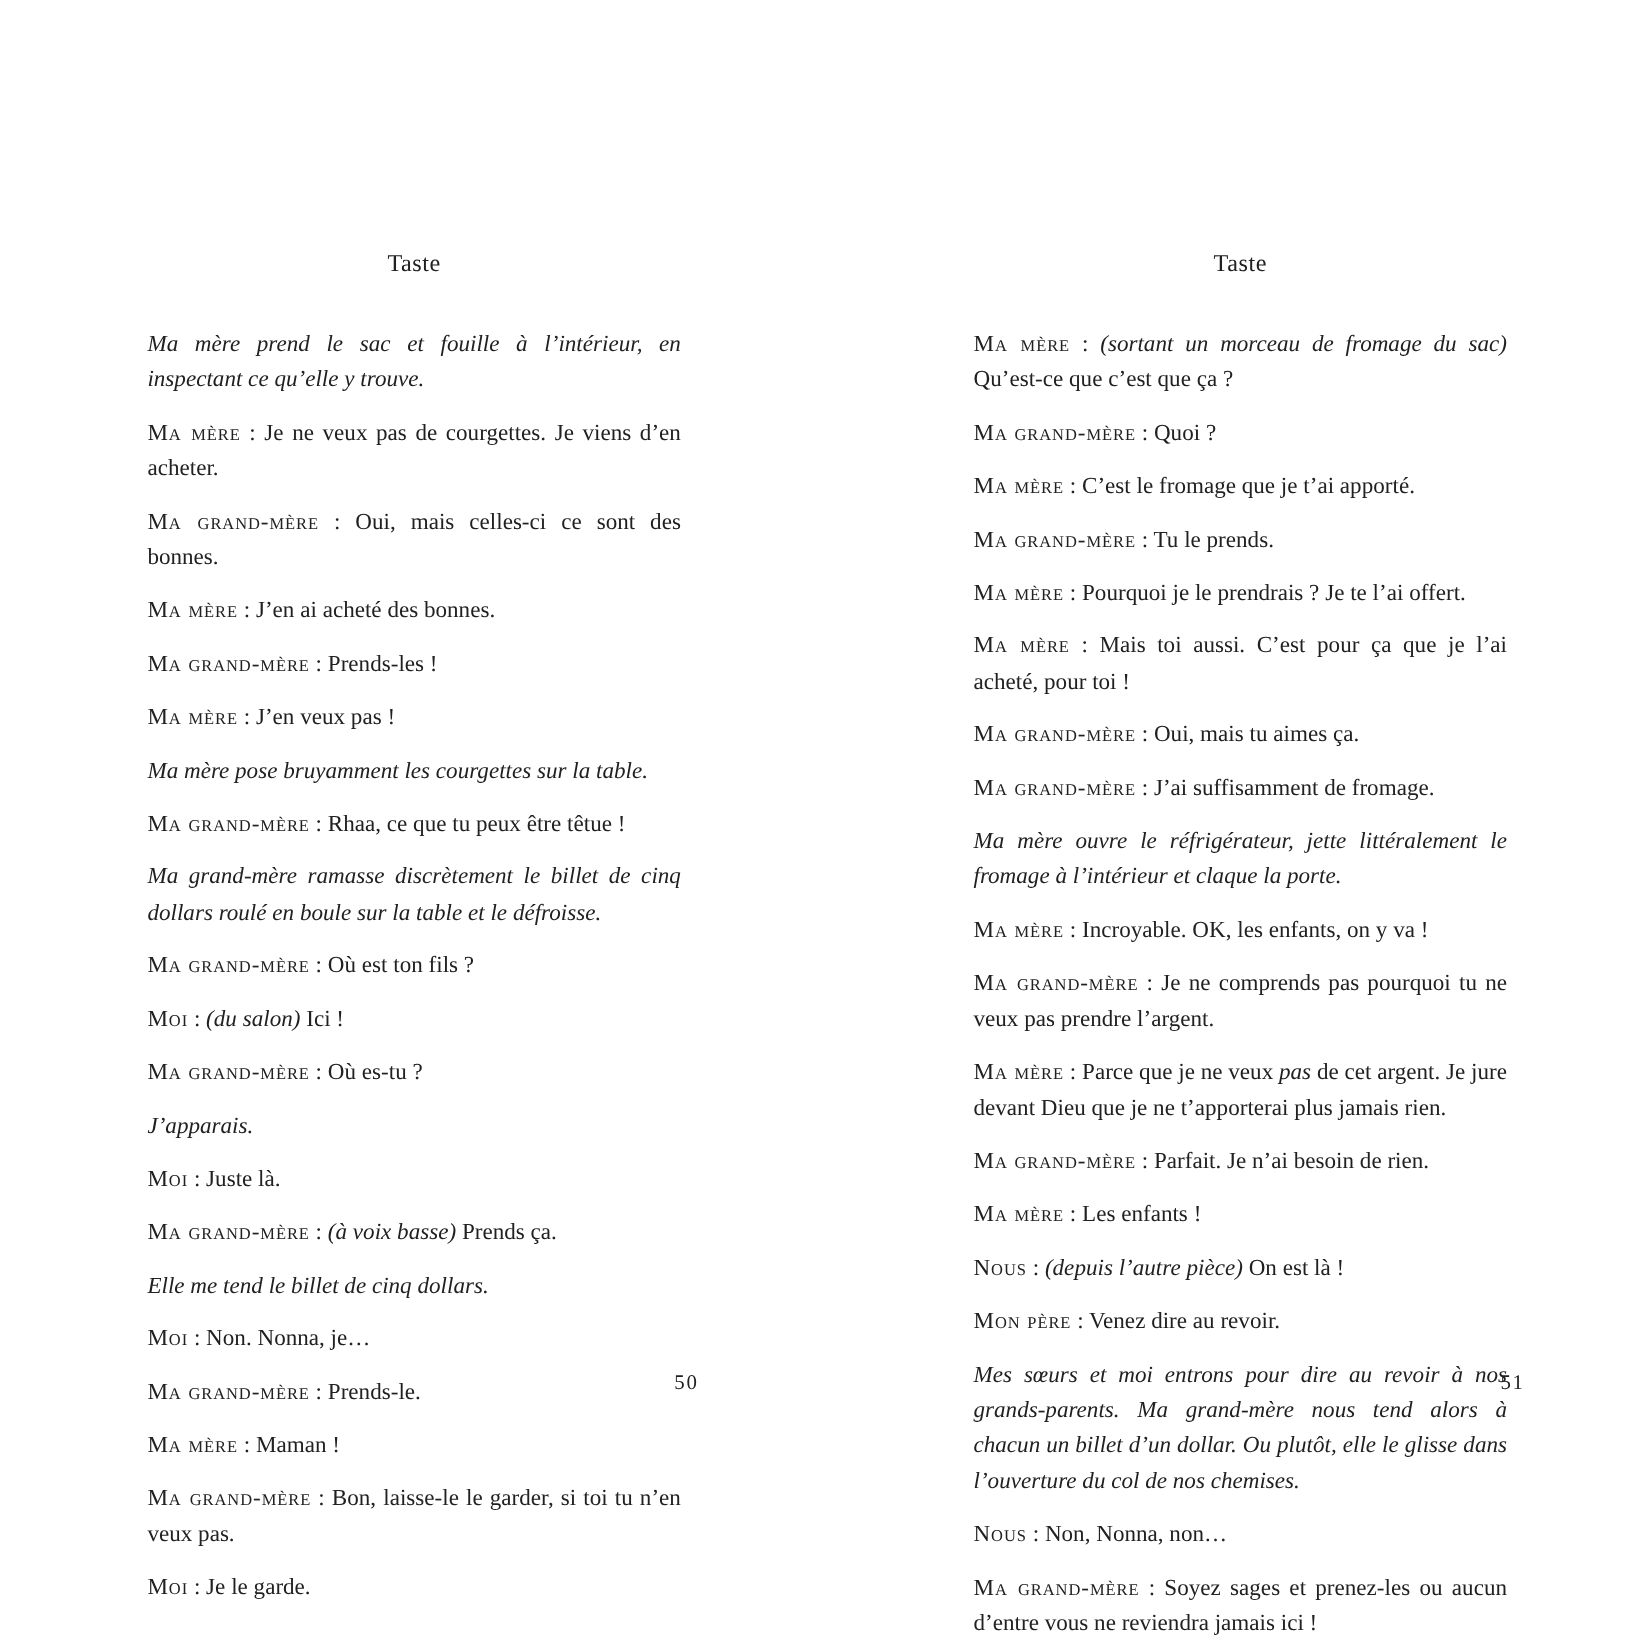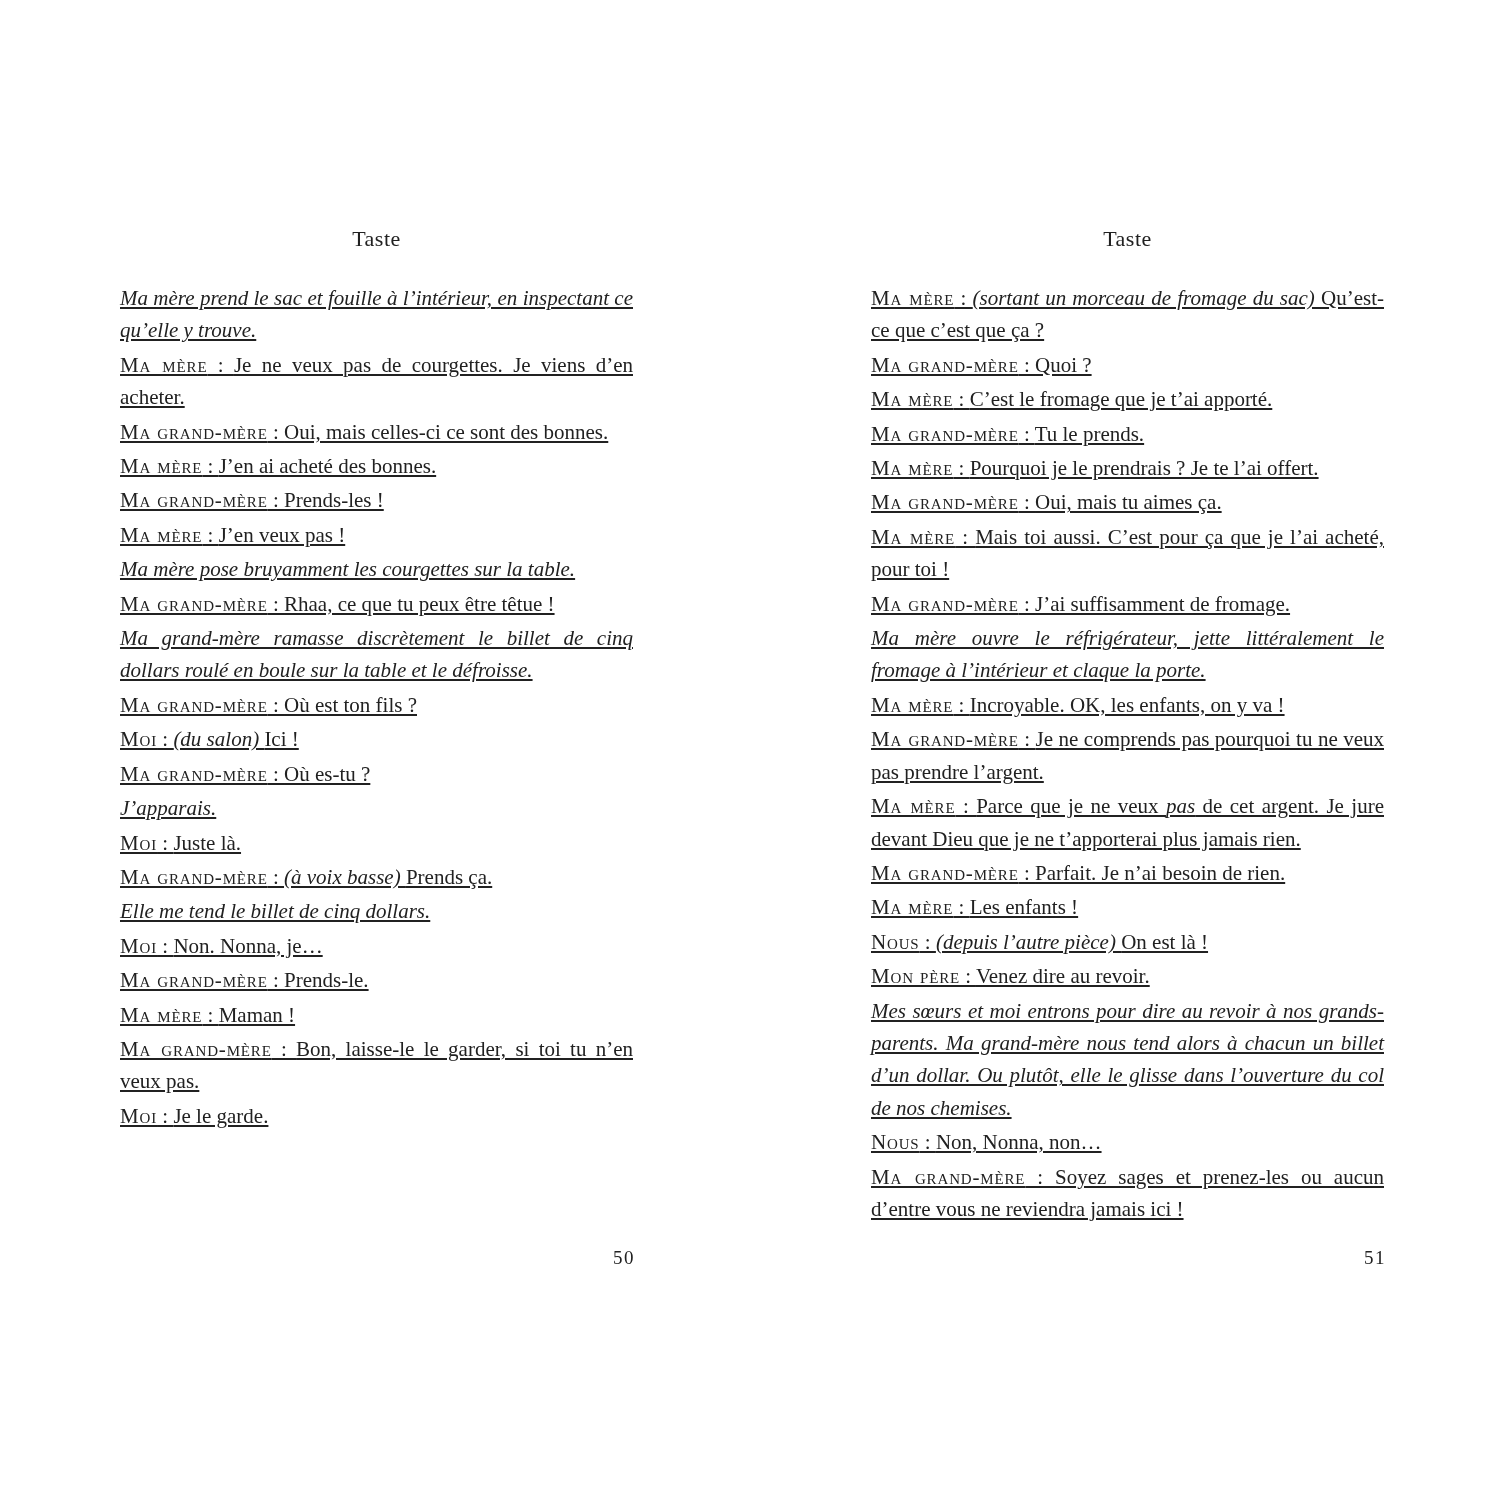--- a/index.html
+++ b/index.html
@@ -32,27 +32,26 @@
     font-size: 22px;
     letter-spacing: 0.5px;
   }
   .text-block {
     position: absolute;
     top: 280px;
     left: 0;
     width: 517px;
   }
   .para {
-    margin: 2px;
+    margin: 16px;
     font-size: 21px;
     line-height: 32.4px;
     text-align: justify;
     text-justify: inter-word;
     hyphens: none;
-    text-decoration: underline;
   }
   .para.stage { font-style: italic; }
   .speaker {
     font-variant: small-caps;
     letter-spacing: 0.04em;
   }
   .it { font-style: italic; }
   .folio {
     position: absolute;
     top: 1247px;
@@ -97,22 +96,22 @@
   </section>
 
   <section class="page page-right">
     <div class="running-head">Taste</div>
     <div class="text-block">
         <p class="para"><span class="speaker">Ma mère</span> : <span class="it">(sortant un morceau de fromage du sac) </span><span>Qu’est-ce que c’est que ça ?</span></p>
         <p class="para"><span class="speaker">Ma grand-mère</span> : <span>Quoi ?</span></p>
         <p class="para"><span class="speaker">Ma mère</span> : <span>C’est le fromage que je t’ai apporté.</span></p>
         <p class="para"><span class="speaker">Ma grand-mère</span> : <span>Tu le prends.</span></p>
         <p class="para"><span class="speaker">Ma mère</span> : <span>Pourquoi je le prendrais ? Je te l’ai offert.</span></p>
+        <p class="para"><span class="speaker">Ma mère</span> : <span>Mais toi aussi. C’est pour ça que je l’ai acheté, pour toi !</span></p>
         <p class="para"><span class="speaker">Ma grand-mère</span> : <span>Oui, mais tu aimes ça.</span></p>
-        <p class="para"><span class="speaker">Ma mère</span> : <span>Mais toi aussi. C’est pour ça que je l’ai acheté, pour toi !</span></p>
         <p class="para"><span class="speaker">Ma grand-mère</span> : <span>J’ai suffisamment de fromage.</span></p>
         <p class="para stage"><span class="it">Ma mère ouvre le réfrigérateur, jette littéralement le fromage à l’intérieur et claque la porte.</span></p>
         <p class="para"><span class="speaker">Ma mère</span> : <span>Incroyable. OK, les enfants, on y va !</span></p>
         <p class="para"><span class="speaker">Ma grand-mère</span> : <span>Je ne comprends pas pourquoi tu ne veux pas prendre l’argent.</span></p>
         <p class="para"><span class="speaker">Ma mère</span> : <span>Parce que je ne veux </span><span class="it">pas</span><span> de cet argent. Je jure devant Dieu que je ne t’apporterai plus jamais rien.</span></p>
         <p class="para"><span class="speaker">Ma grand-mère</span> : <span>Parfait. Je n’ai besoin de rien.</span></p>
         <p class="para"><span class="speaker">Ma mère</span> : <span>Les enfants !</span></p>
         <p class="para"><span class="speaker">Nous</span> : <span class="it">(depuis l’autre pièce) </span><span>On est là !</span></p>
         <p class="para"><span class="speaker">Mon père</span> : <span>Venez dire au revoir.</span></p>
         <p class="para stage"><span class="it">Mes sœurs et moi entrons pour dire au revoir à nos grands-parents. Ma grand-mère nous tend alors à chacun un billet d’un dollar. Ou plutôt, elle le glisse dans l’ouverture du col de nos chemises.</span></p>

